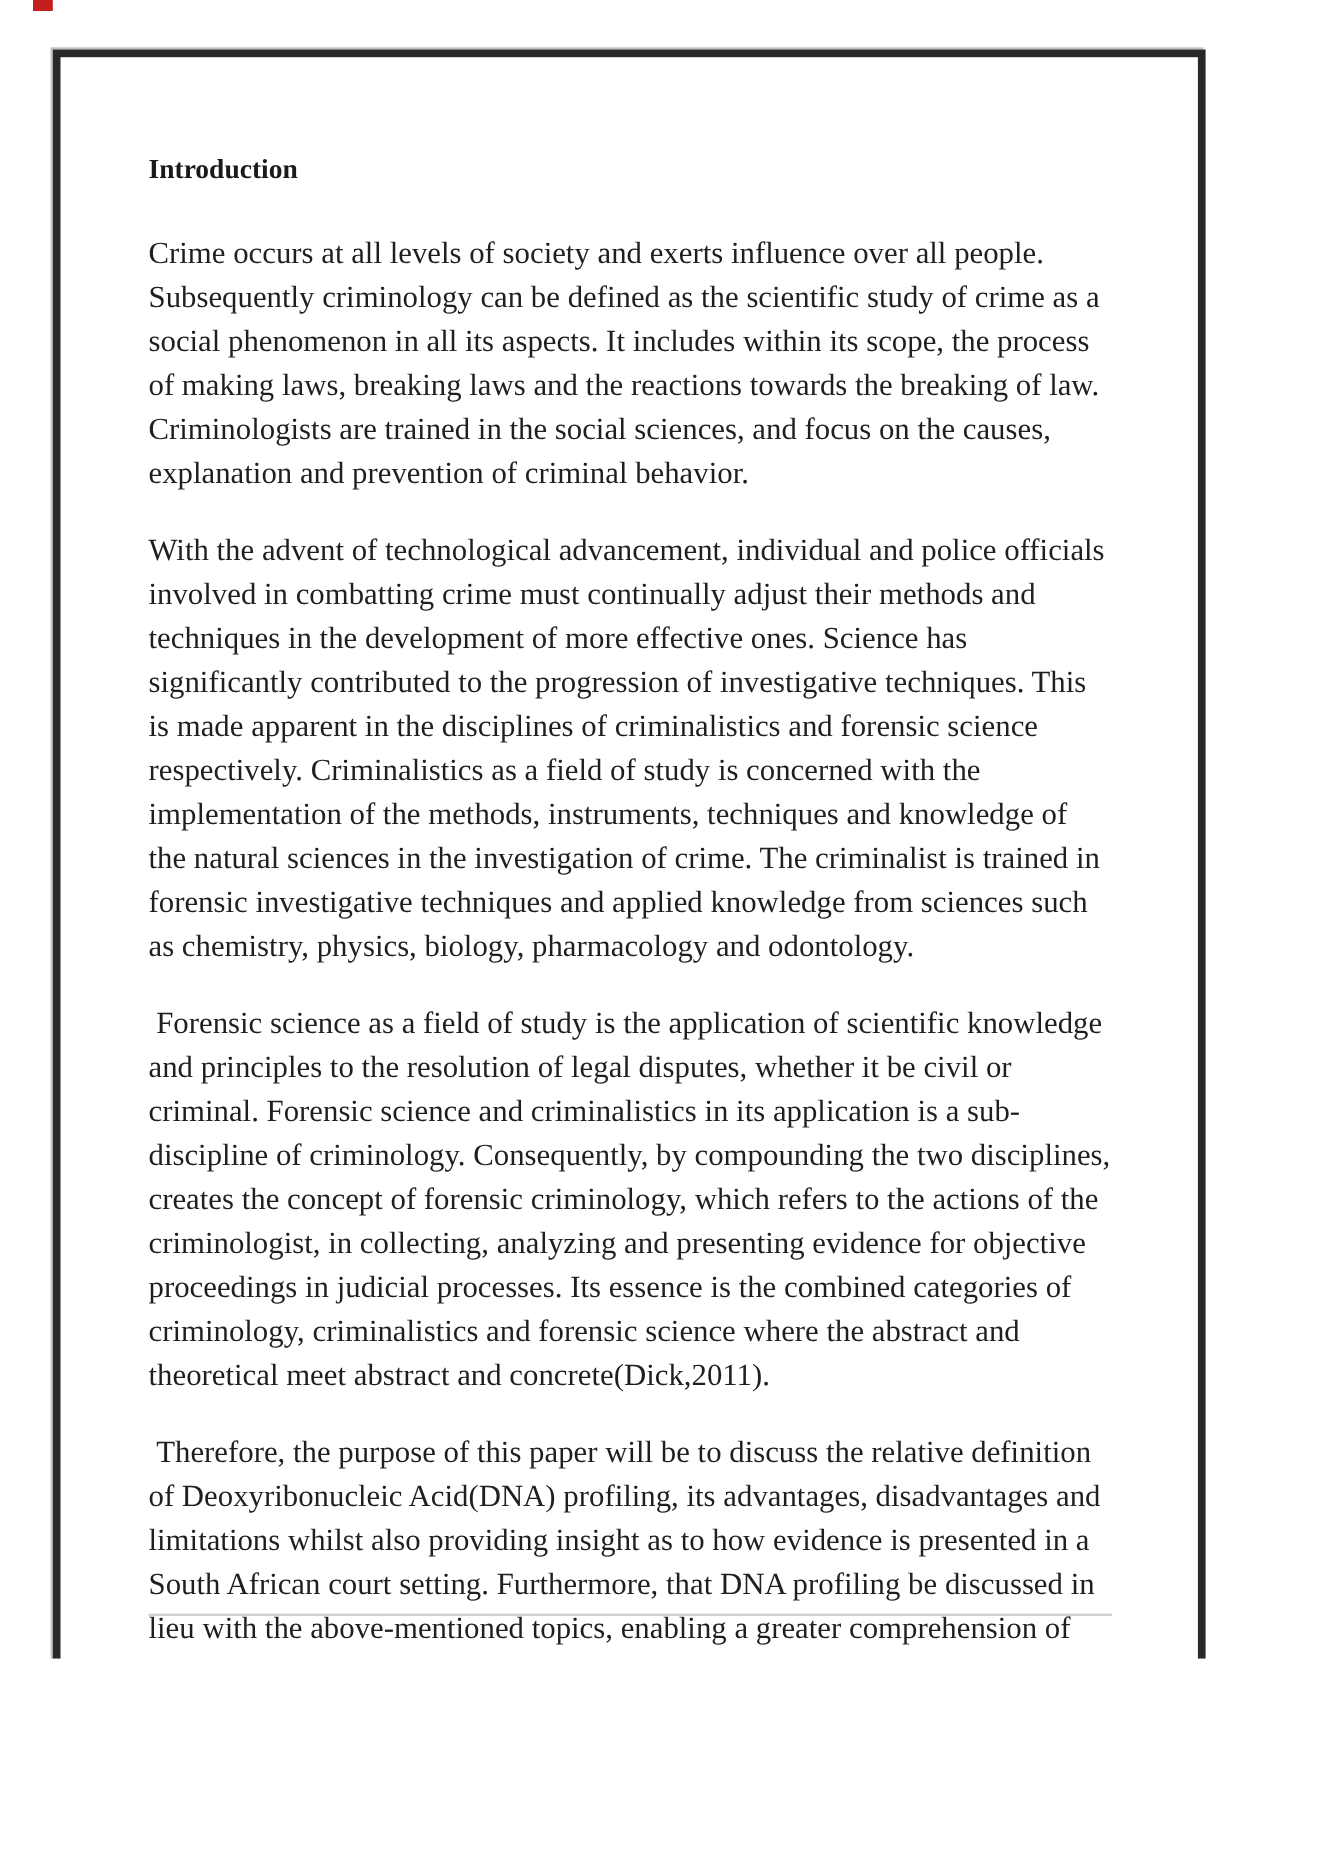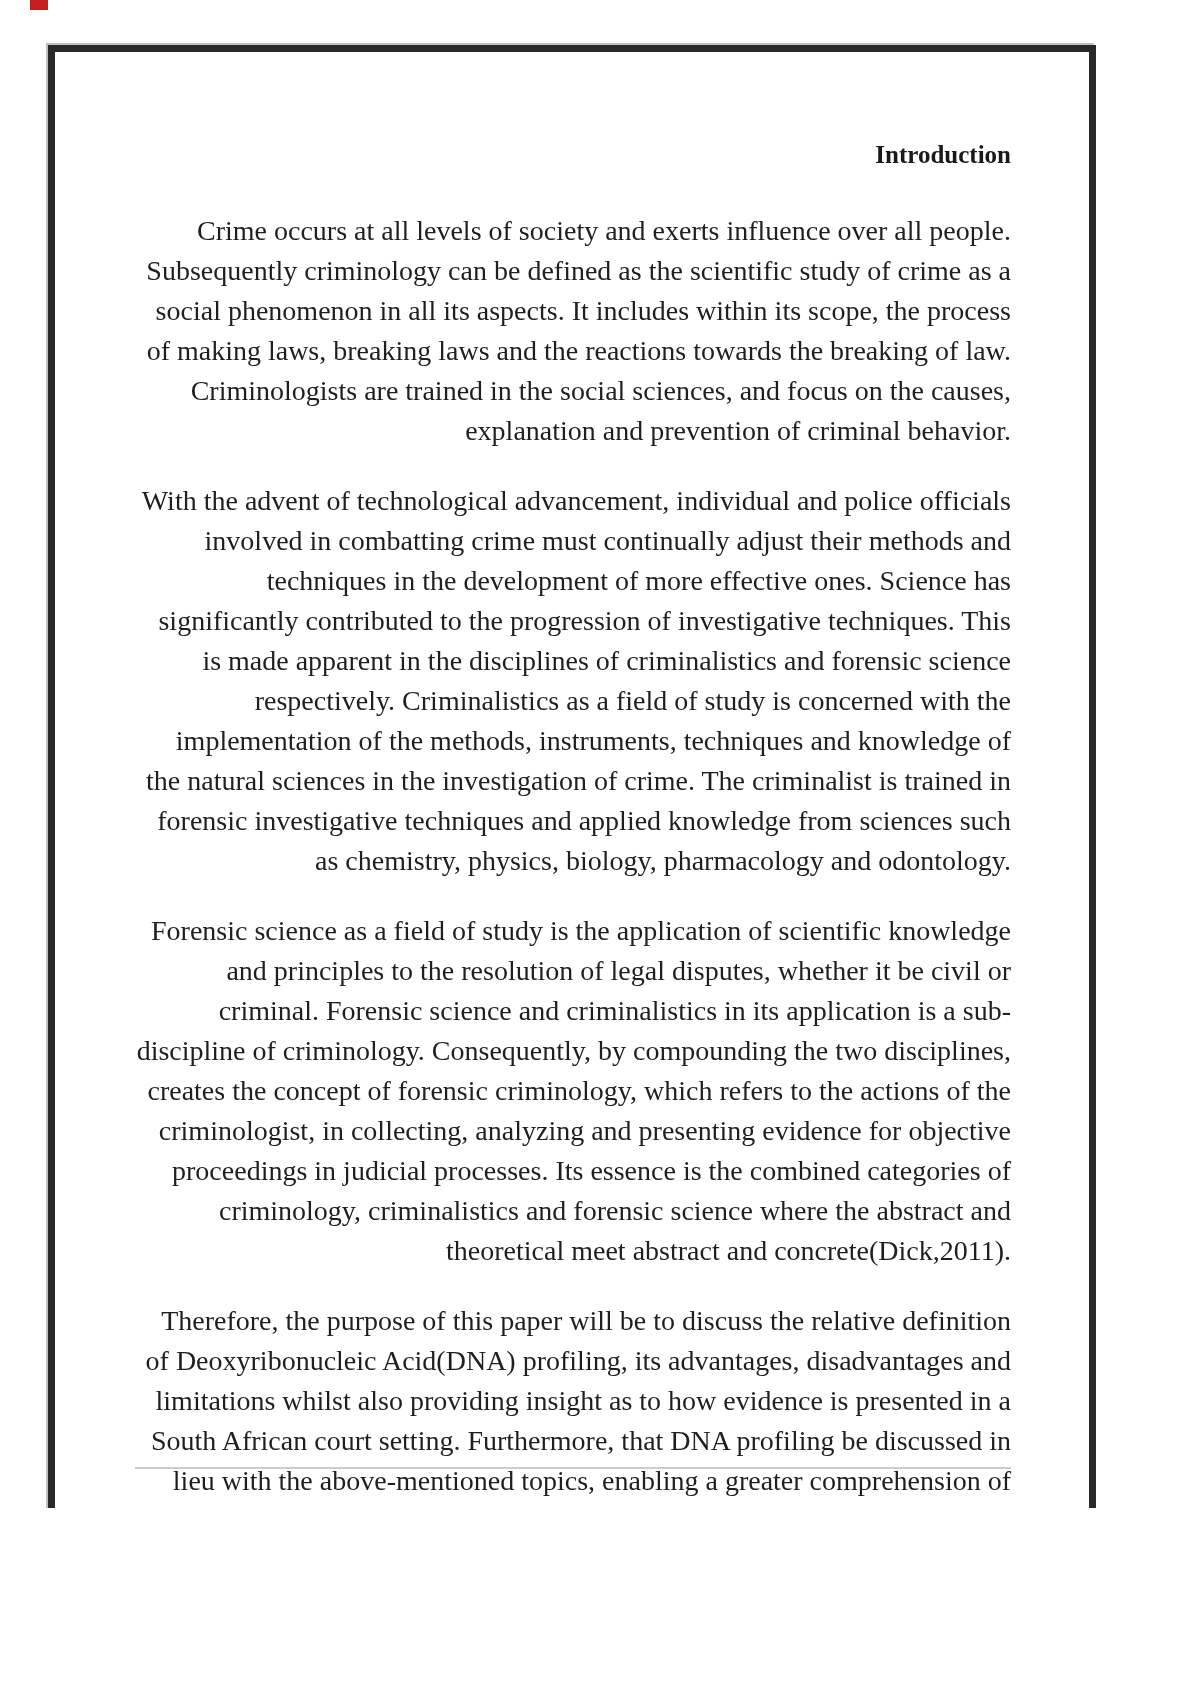--- a/index.html
+++ b/index.html
@@ -7,21 +7,20 @@
     padding: 0;
     background: #ffffff;
   }
   .canvas {
     position: relative;
     width: 1200px;
     height: 1508px;
     background: #ffffff;
     overflow: hidden;
     font-family: "Liberation Serif", serif;
-    text-align: right;
   }
   .corner-mark {
     position: absolute;
     left: 30px;
     top: 0;
     width: 18px;
     height: 10px;
   }
   .page-frame {
     position: absolute;

